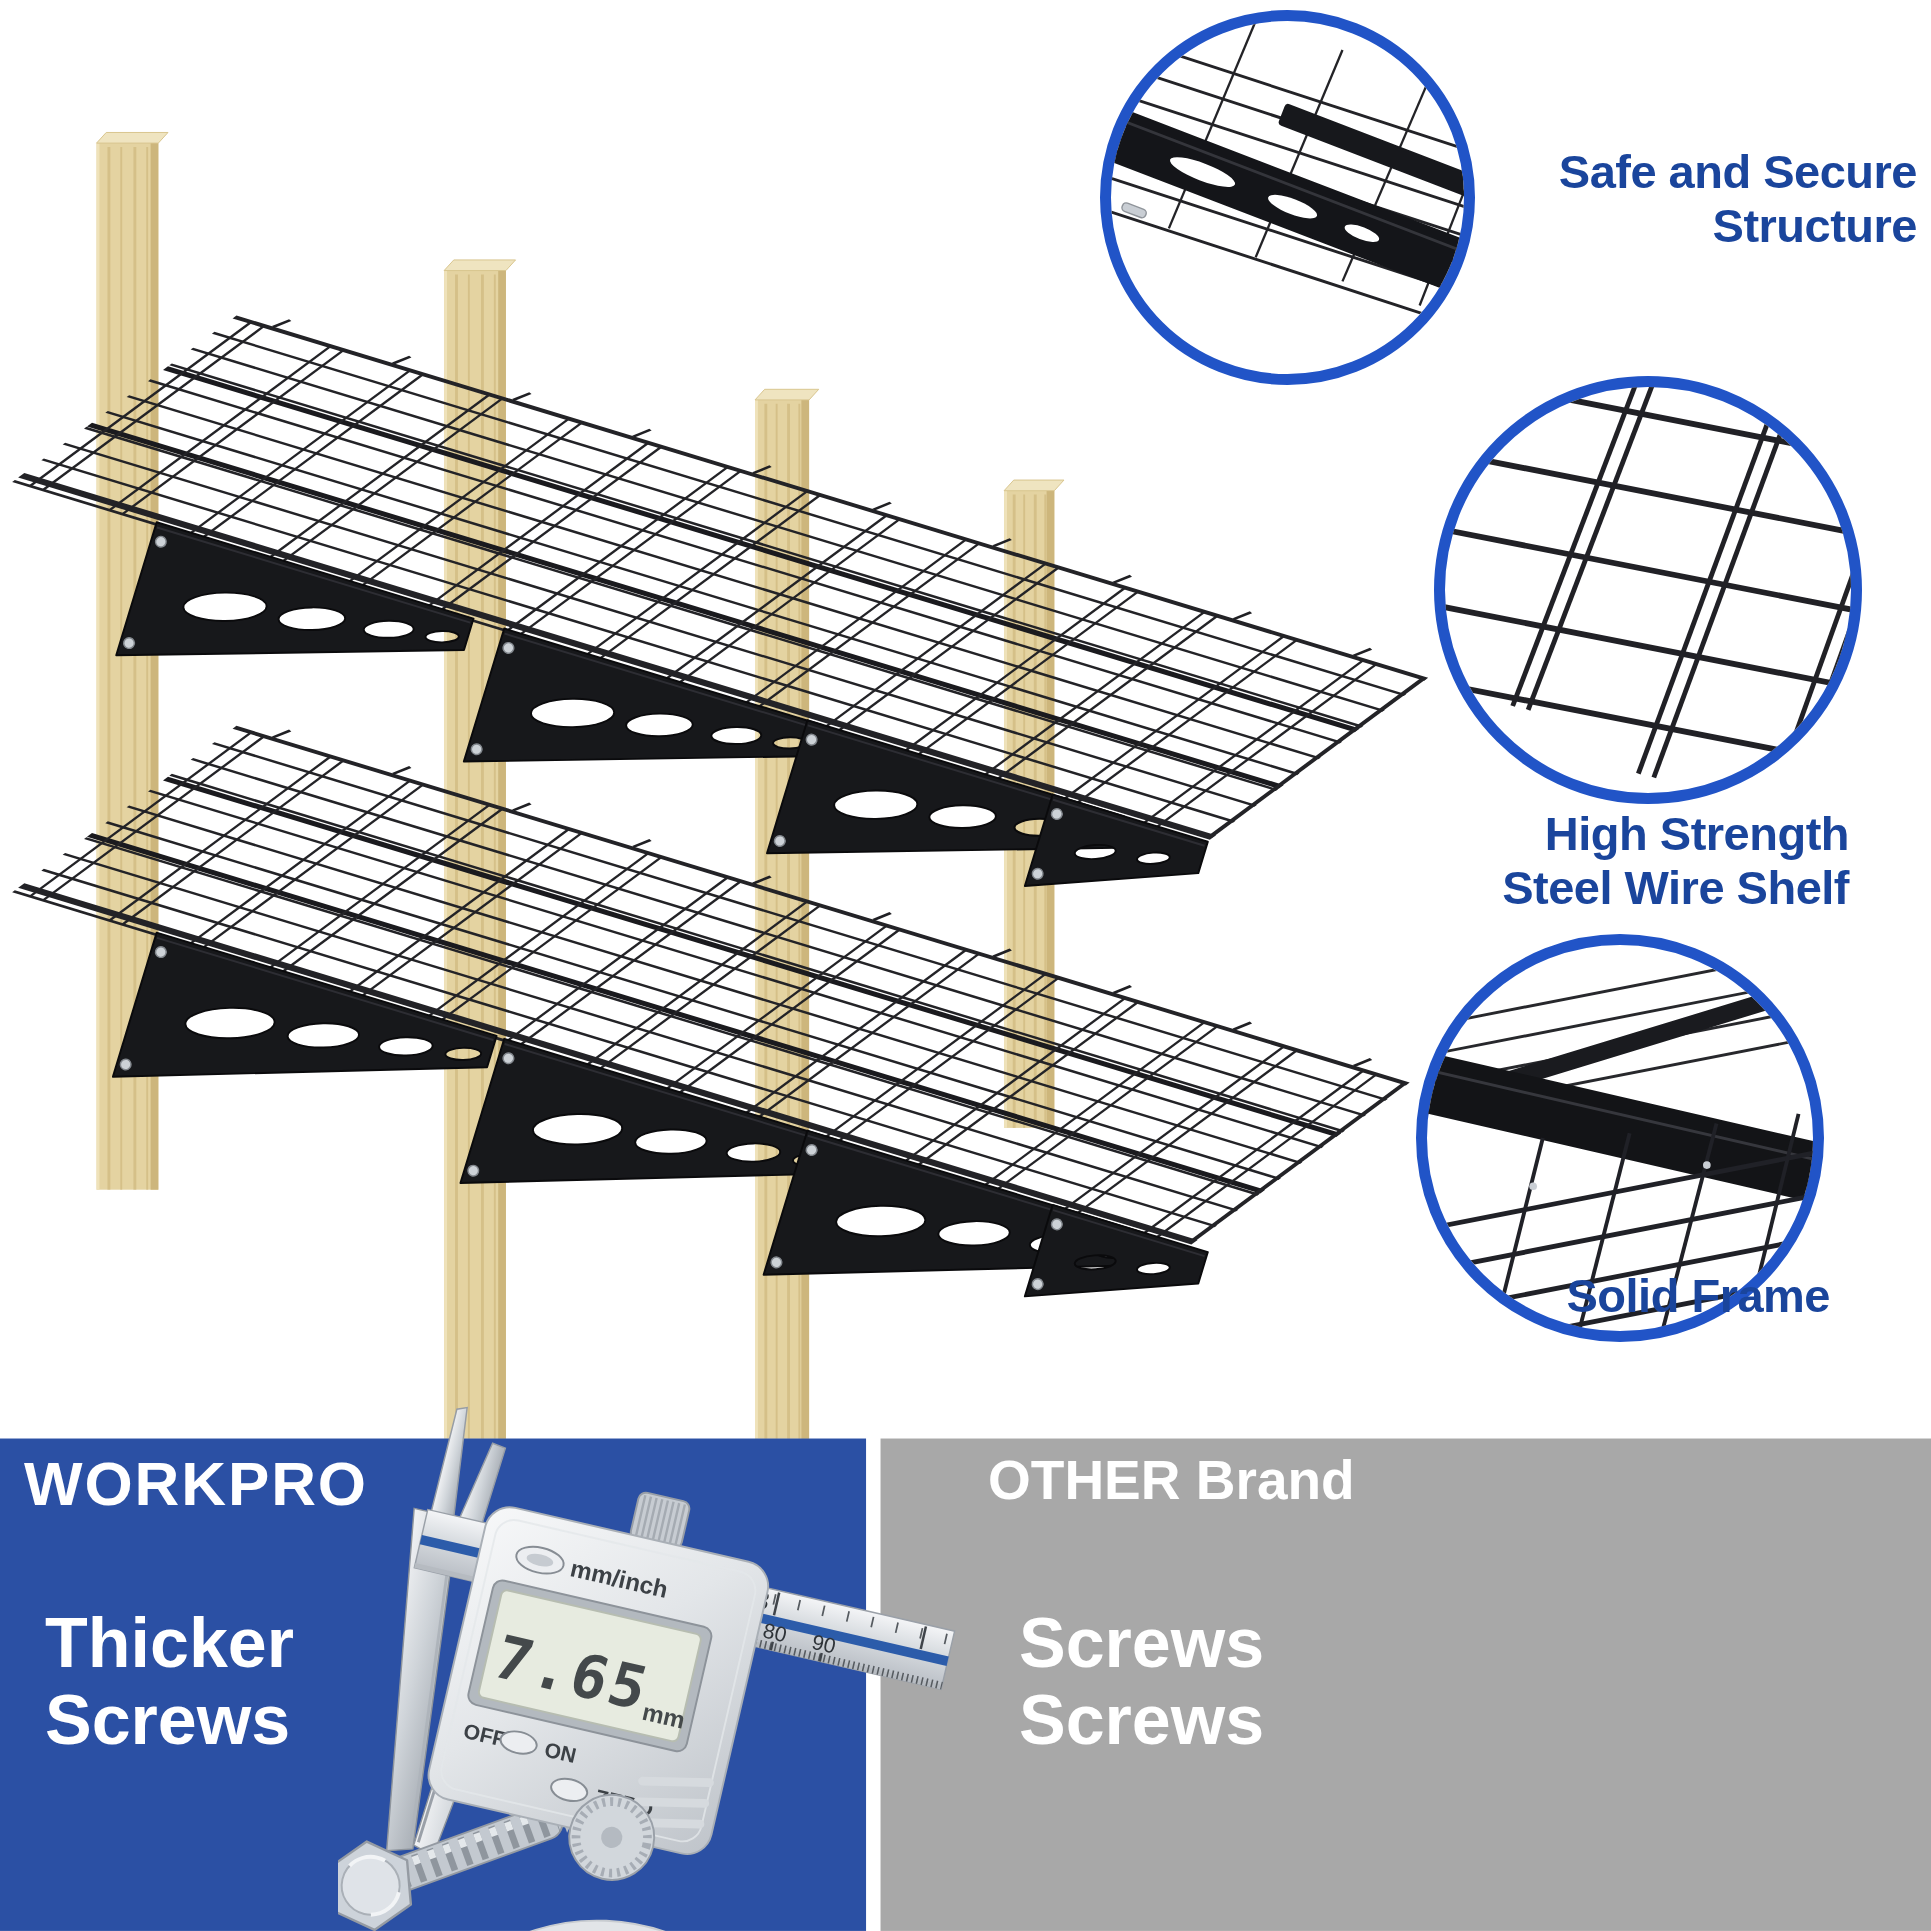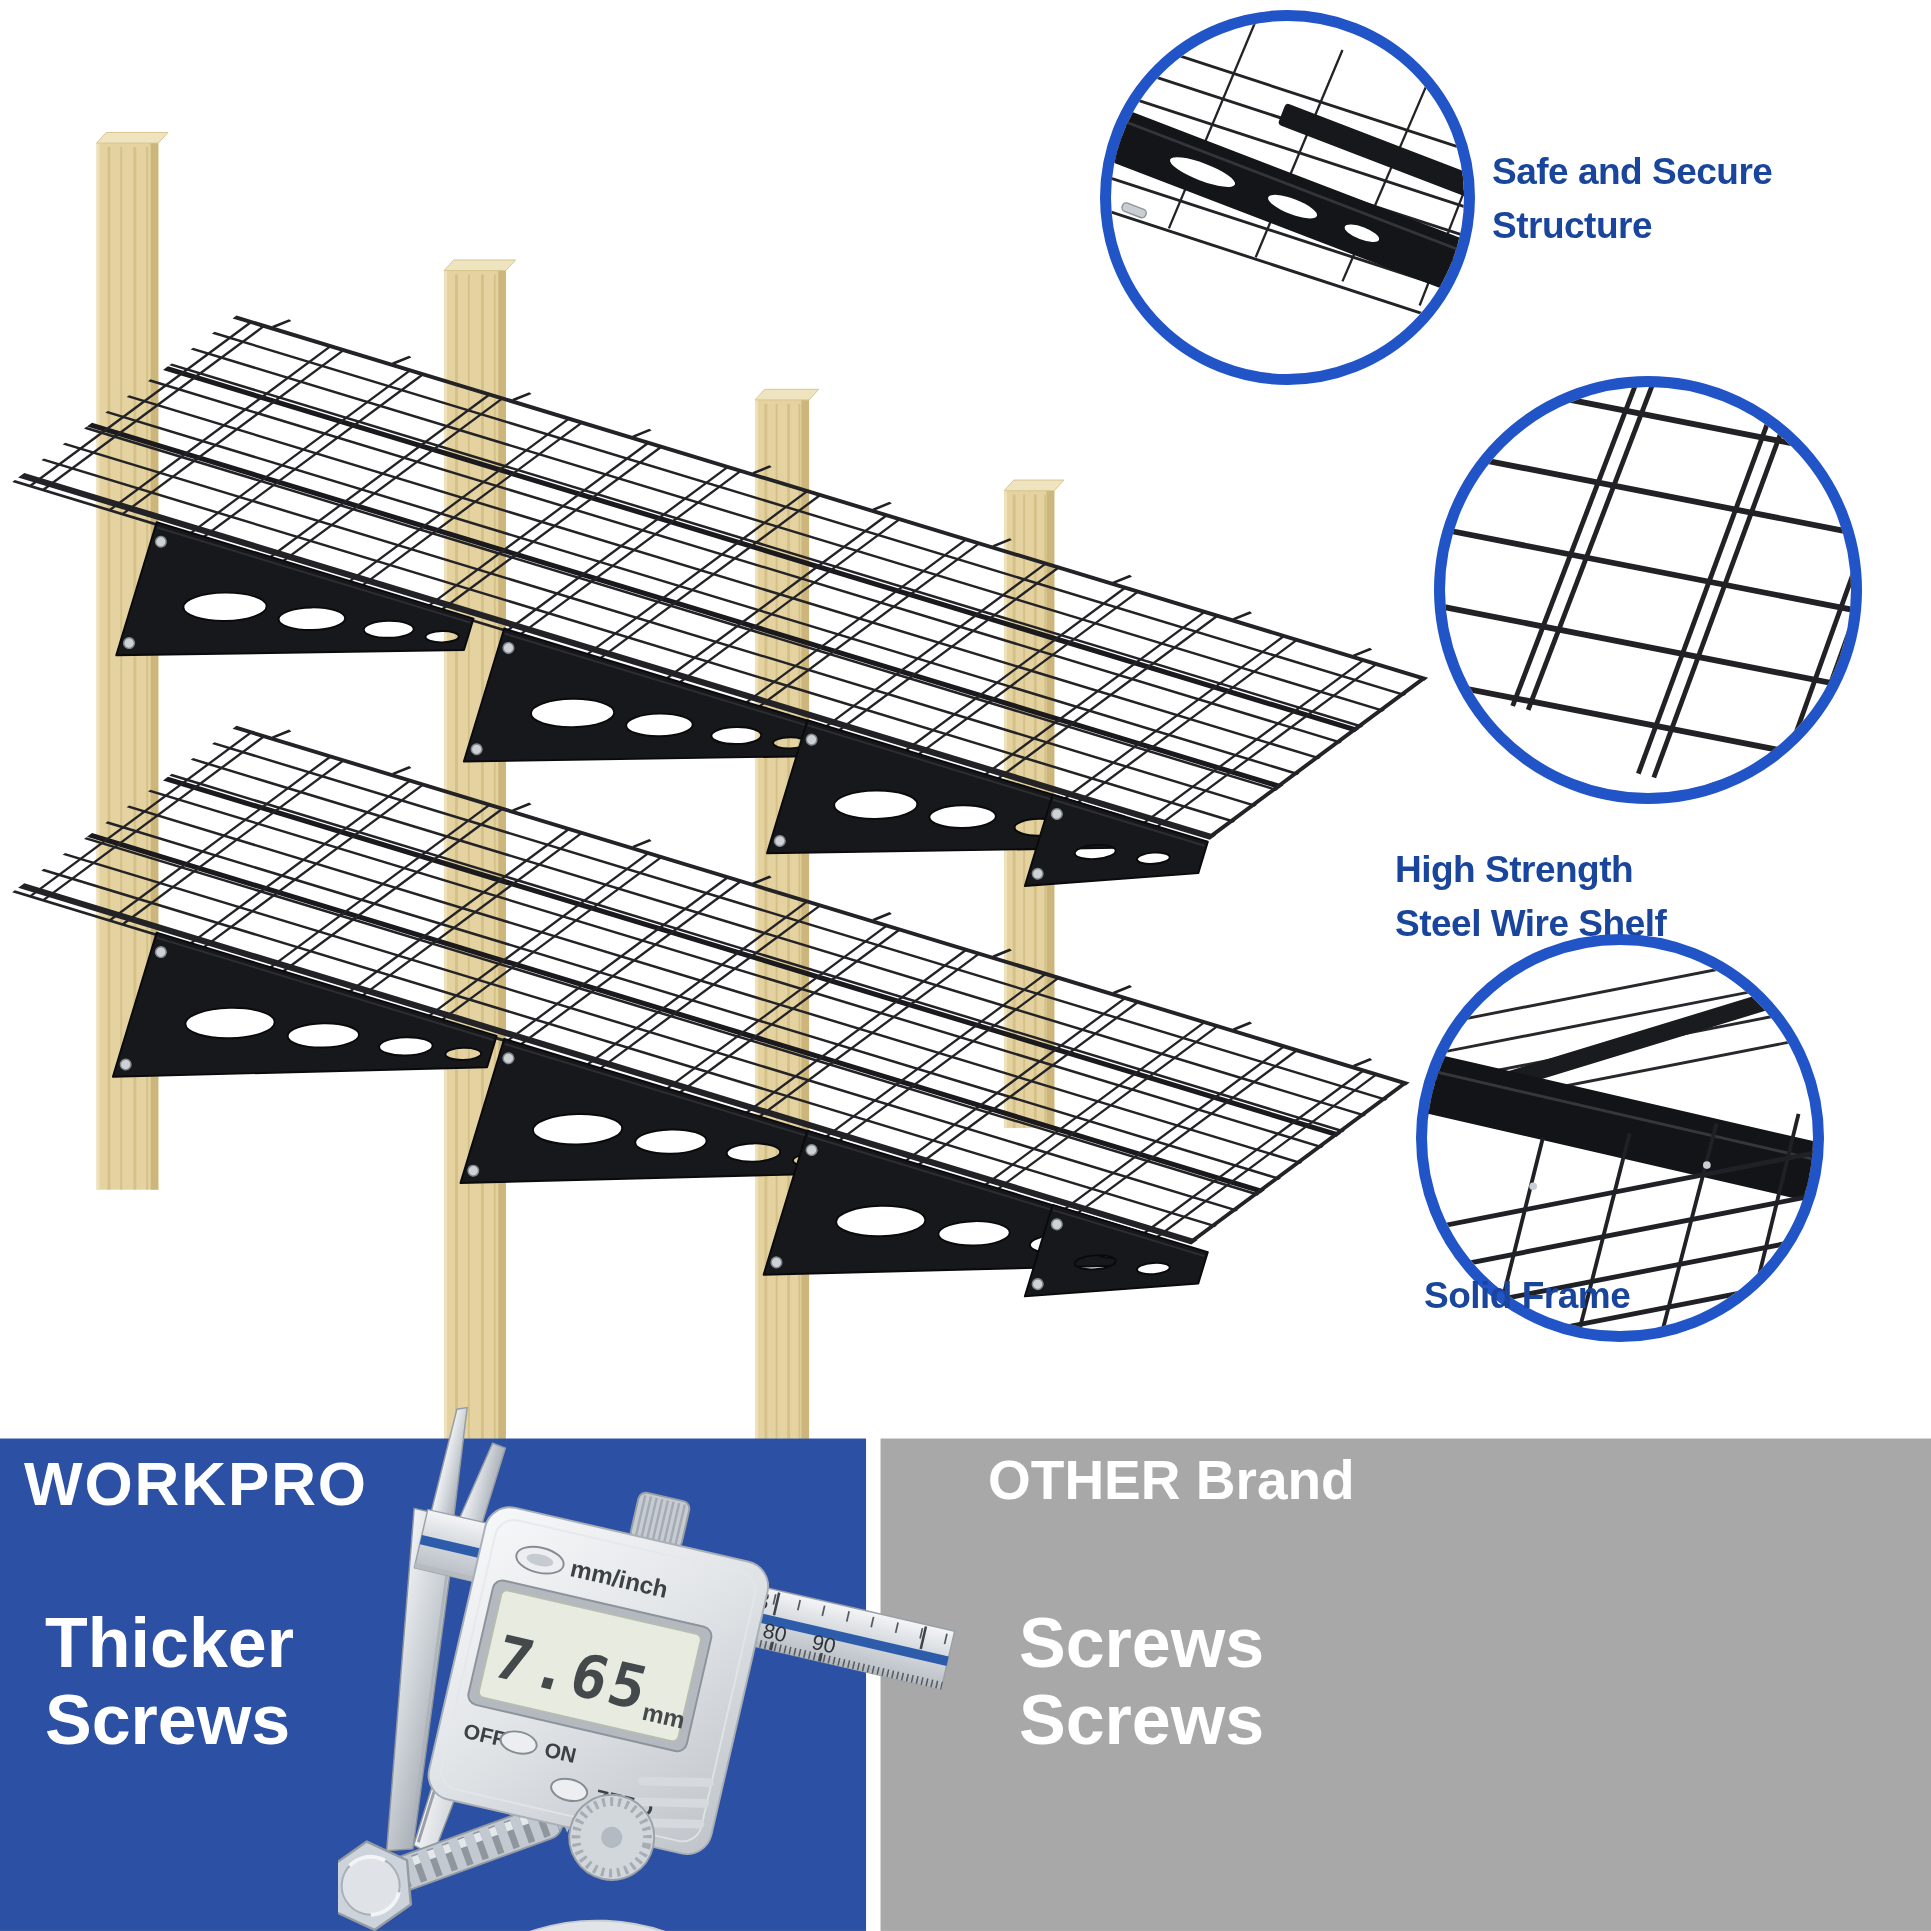--- a/index.html
+++ b/index.html
@@ -2,22 +2,22 @@
 <html><head>
 <meta charset="utf-8">
 <style>
   html,body{margin:0;padding:0;background:#fff;}
   body{width:1931px;height:1931px;position:relative;overflow:hidden;
        font-family:"Liberation Sans",sans-serif;}
   .abs{position:absolute;}
   
   .callout-circle{position:absolute;border:11.6px solid #2154c7;border-radius:50%;
                   background:#fff;overflow:hidden;box-sizing:content-box;}
-  .callout-label{position:absolute;color:#1a459c;font-weight:bold;text-align:left;
-                 line-height:54px;font-size:37px;letter-spacing:-0.5px;}
+  .callout-label{position:absolute;color:#1a459c;font-weight:bold;text-align:right;
+                 line-height:54px;font-size:47px;letter-spacing:-0.5px;}
   
   .brand{position:absolute;color:#ffffff;font-weight:bold;z-index:5;white-space:nowrap;}
   .brand.workpro{left:24px;top:1448px;font-size:62px;letter-spacing:1.9px;}
   .brand.other{left:988px;top:1448px;font-size:55px;}
   .feature{position:absolute;color:#ffffff;font-weight:bold;font-size:70px;
            line-height:77px;z-index:5;}
   .feature.workpro{left:45px;top:1605px;}
   .feature.other{left:1019px;top:1605px;}
   .feature span{display:block;}
   svg{display:block;}
@@ -283,21 +283,21 @@
         <line x1="76" y1="-26" x2="-44" y2="264"></line>
       <line x1="200" y1="-10" x2="70" y2="330"></line>
         <line x1="216" y1="-6" x2="86" y2="334"></line>
       <line x1="340" y1="20" x2="200" y2="400"></line>
         <line x1="356" y1="24" x2="216" y2="404"></line>
       <line x1="470" y1="60" x2="330" y2="450"></line>
         <line x1="486" y1="64" x2="346" y2="454"></line>
     </g>
   </svg>
 </div>
-<div class="callout-label" style="left:1395px;top:843px;width:454px;">
+<div class="callout-label" style="left:1395px;top:807px;width:454px;">
   <span>High Strength</span><br>
   <span>Steel Wire Shelf</span>
 </div>
 
 <div class="callout-circle" style="left:1416px;top:934px;width:386px;height:386px;">
   <svg width="386" height="386" viewBox="0 0 400 400">
     <g stroke="#27282c" stroke-width="3">
       <line x1="-30" y1="120" x2="430" y2="30"></line>
         <line x1="-30" y1="150" x2="430" y2="60"></line>
       <line x1="-30" y1="180" x2="430" y2="90"></line>

